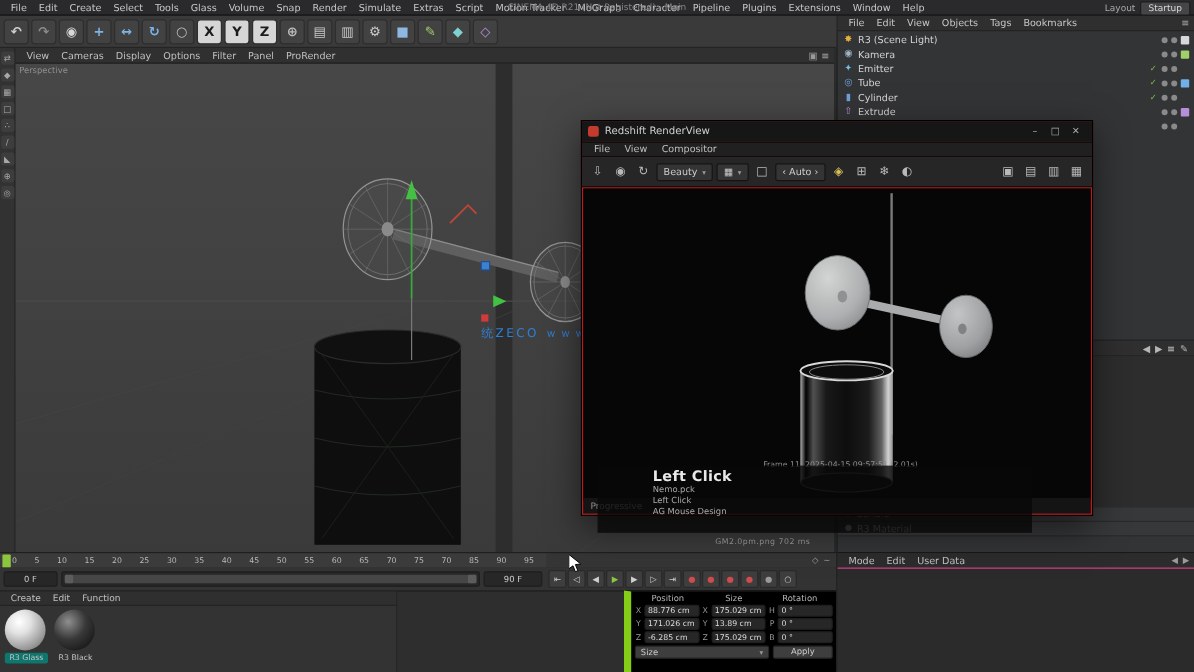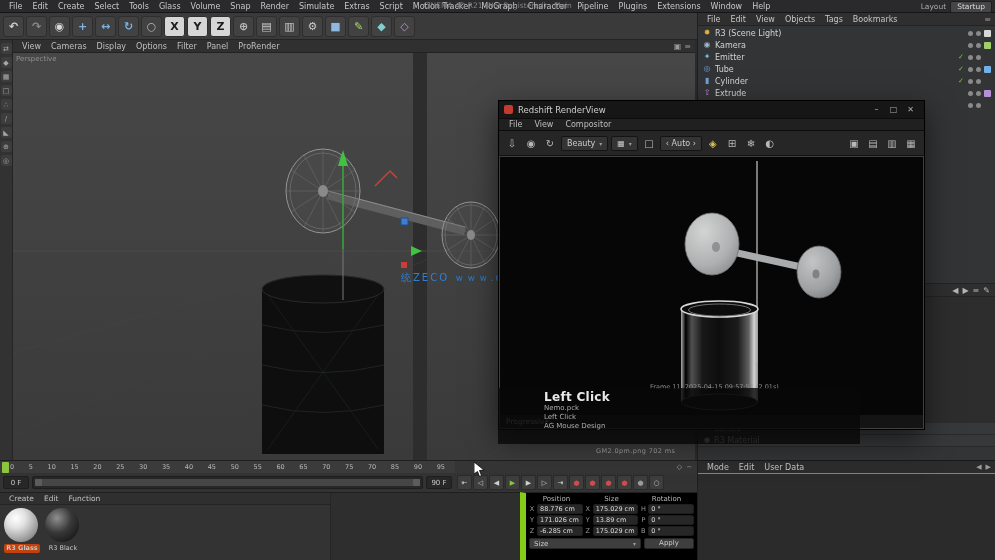--- a/index.html
+++ b/index.html
@@ -58,21 +58,21 @@
               border-top:1px solid #232323;border-bottom:1px solid #232323;
               display:flex;align-items:center;justify-content:flex-end;gap:4px;padding:0 5px}
   .am-icon{font-size:8px;color:#b5b5b5}
   .am-body{position:absolute;left:0;right:0;top:284px;height:126px;background:#2d2d2e}
   .lower-rows{position:absolute;left:0;right:0;top:410px}
   .lw-row{height:12px;display:flex;align-items:center;gap:4px;padding:0 6px;background:#37383a;border-bottom:1px solid #2a2a2a}
   .lw-glyph{font-size:7px;line-height:1}
   .lw-name{font-size:8px;color:#d0d0d0}
 
   
-  .rv{left:498px;top:100px;width:427px;height:330px;background:#404040;border:1px solid #000;
+  .rv{left:484px;top:100px;width:427px;height:330px;background:#b91c1c;border:1px solid #000;
       box-shadow:0 10px 28px rgba(0,0,0,.55);z-index:40}
   .rv-titlebar{height:17px;background:#161616;display:flex;align-items:center;gap:5px;padding:0 5px}
   .rv-logo{width:9px;height:9px;border-radius:2px;background:#c23b2e;flex:none}
   .rv-title{font-size:8.5px;color:#cfcfcf}
   .rv-controls{margin-left:auto;display:flex}
   .rv-ctl{width:17px;text-align:center;font-size:8px;color:#ababab}
   .rv-menubar{height:13px;background:#202020;border-top:1px solid #0c0c0c;border-bottom:1px solid #0c0c0c;
               display:flex;align-items:center;padding:0 4px}
   .rv-menu{font-size:8px;color:#bdbdbd;padding:0 6px}
   .rv-toolbar{height:25px;background:#262626;border-bottom:1px solid #101010;display:flex;align-items:center;gap:3px;padding:0 5px}
@@ -95,21 +95,21 @@
   
   .ruler{left:0;top:460px;width:455px;height:13px;background:#3b3b3b;border-top:1px solid #1f1f1f}
   .ticks{display:flex;justify-content:space-between;padding:2px 10px 0 10px}
   .tick{font-size:6.5px;color:#b8b8b8}
   .playhead{position:absolute;left:2px;top:1px;width:7px;height:11px;background:#8cc63f;border-radius:1px}
   .ruler-right{left:455px;top:460px;width:242px;height:13px;background:#353535;border-top:1px solid #1f1f1f;
                display:flex;justify-content:flex-end;align-items:center;gap:4px;padding:0 5px}
   .ruler-right span{font-size:7px;color:#9a9a9a}
   .range-row{left:0;top:473px;width:455px;height:19px;background:#333;display:flex;align-items:center;gap:3px;padding:0 3px}
   .frame-field{background:#272727;border:1px solid #1e1e1e;border-radius:2px;height:13px;min-width:26px;
-               display:flex;align-items:center;justify-content:center;padding:0 4px;font-size:7px;color:#cccccc;flex:none}
+               display:flex;align-items:center;justify-content:center;padding:0 16px;font-size:7px;color:#cccccc;flex:none}
   .range-slider{flex:1;height:13px;background:#272727;border:1px solid #1e1e1e;border-radius:2px;position:relative}
   .range-bar{position:absolute;left:2px;right:2px;top:2px;bottom:2px;background:#464646;border-radius:1px}
   .range-handle{position:absolute;top:2px;bottom:2px;width:7px;background:#5c5c5c;border-radius:1px}
   .transport{left:455px;top:473px;width:242px;height:19px;background:#333;display:flex;align-items:center;gap:1px;padding:0 2px}
   .t-btn{width:15px;height:15px;background:#3e3e3e;border:1px solid #2a2a2a;border-radius:2px;
          display:flex;align-items:center;justify-content:center;font-size:7px;flex:none}
 
   
   .materials{left:0;top:492px;width:330px;height:68px;background:#333;border-top:1px solid #1f1f1f}
   .mat-menubar{height:12px;background:#2f2f2f;border-bottom:1px solid #242424;display:flex;align-items:center;padding:0 4px}
@@ -497,21 +497,21 @@
 
   <div class="abs materials">
     <div class="mat-menubar">
       <span class="mat-menu">Create</span>
         <span class="mat-menu">Edit</span>
         <span class="mat-menu">Function</span>
     </div>
     <div class="mat-items">
       <div class="mat">
           <div class="sphere" style="background: radial-gradient(circle at 35% 30%, rgb(255, 255, 255) 0%, rgb(226, 226, 226) 30%, rgb(154, 154, 154) 70%, rgb(90, 90, 90) 100%);"></div>
-          <div class="mat-name" style="background: #c2410c; font-weight: bold;">R3 Glass</div>
+          <div class="mat-name" style="background: #0f766e;">R3 Glass</div>
         </div>
         <div class="mat">
           <div class="sphere" style="background: radial-gradient(circle at 35% 30%, rgb(143, 143, 143) 0%, rgb(56, 56, 56) 45%, rgb(10, 10, 10) 100%);"></div>
           <div class="mat-name">R3 Black</div>
         </div>
     </div>
   </div>
 
   <div class="abs mid-panel"></div>
 

